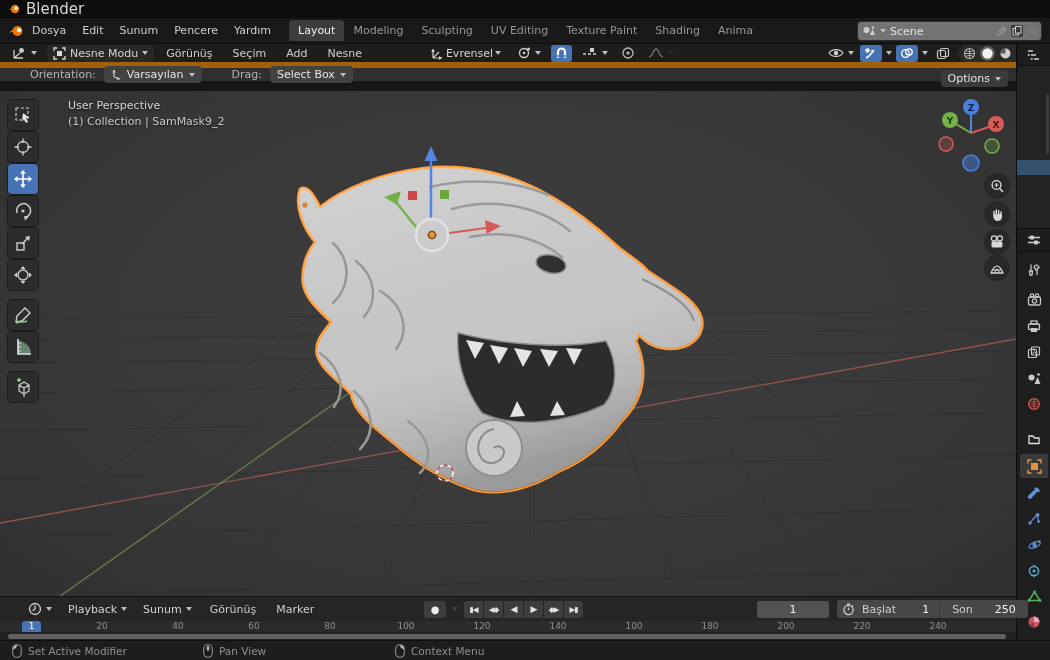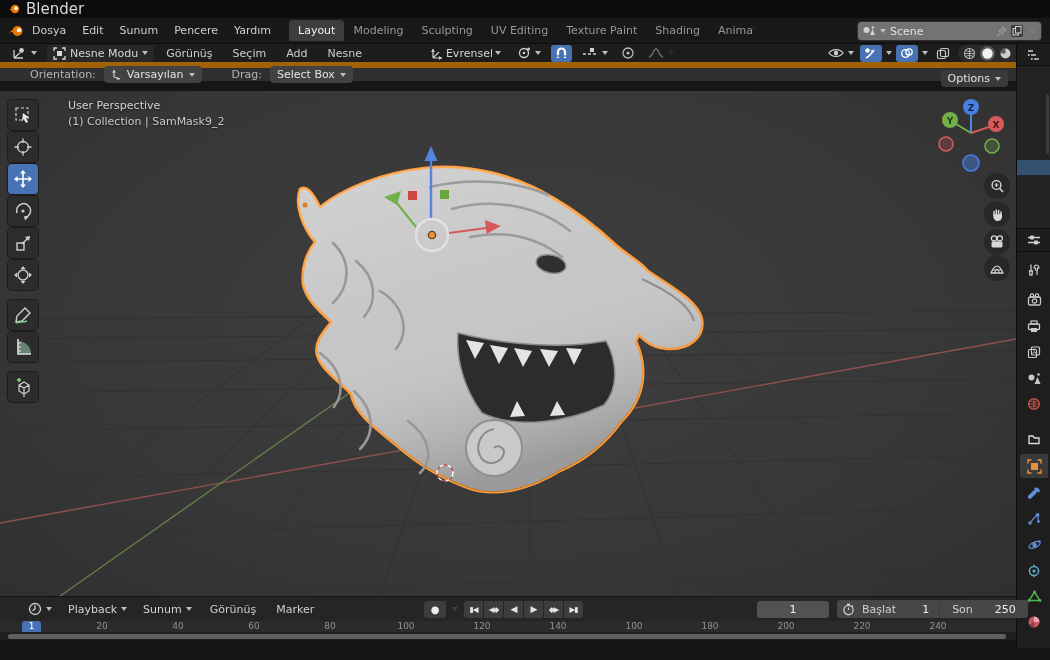--- a/index.html
+++ b/index.html
@@ -704,14 +704,37 @@
     <span class="tick" style="left:845px">220</span>
     <span class="tick" style="left:921px">240</span>
     <div id="playhead">
       <span>1</span>
     </div>
   </div>
   <div id="scrollbar" class="abs">
     <div class="bar"></div>
   </div>
 
+  <div id="statusbar" class="abs">
+    <div class="sb-item" style="left:12px">
+      <svg width="10" height="14" viewBox="0 0 10 14">
+        <rect x="0.7" y="0.7" width="8.6" height="12.6" rx="4" fill="none" stroke="#8f8f8f" stroke-width="1.1"></rect>
+        <path d="M1,5.5 Q5,4 5,1 L5,1 Q1.2,1.2 1,5.5 Z" fill="#bfbfbf"></path>
+      </svg>
+      <span>Set Active Modifier</span>
+    </div>
+    <div class="sb-item" style="left:203px">
+      <svg width="10" height="14" viewBox="0 0 10 14">
+        <rect x="0.7" y="0.7" width="8.6" height="12.6" rx="4" fill="none" stroke="#8f8f8f" stroke-width="1.1"></rect>
+        <rect x="3.8" y="2" width="2.4" height="4.5" rx="1.2" fill="#bfbfbf"></rect>
+      </svg>
+      <span>Pan View</span>
+    </div>
+    <div class="sb-item" style="left:395px">
+      <svg width="10" height="14" viewBox="0 0 10 14">
+        <rect x="0.7" y="0.7" width="8.6" height="12.6" rx="4" fill="none" stroke="#8f8f8f" stroke-width="1.1"></rect>
+        <path d="M9,5.5 Q5,4 5,1 L5,1 Q8.8,1.2 9,5.5 Z" fill="#bfbfbf"></path>
+      </svg>
+      <span>Context Menu</span>
+    </div>
+  </div>
 
 </div>
 
 </body></html>

